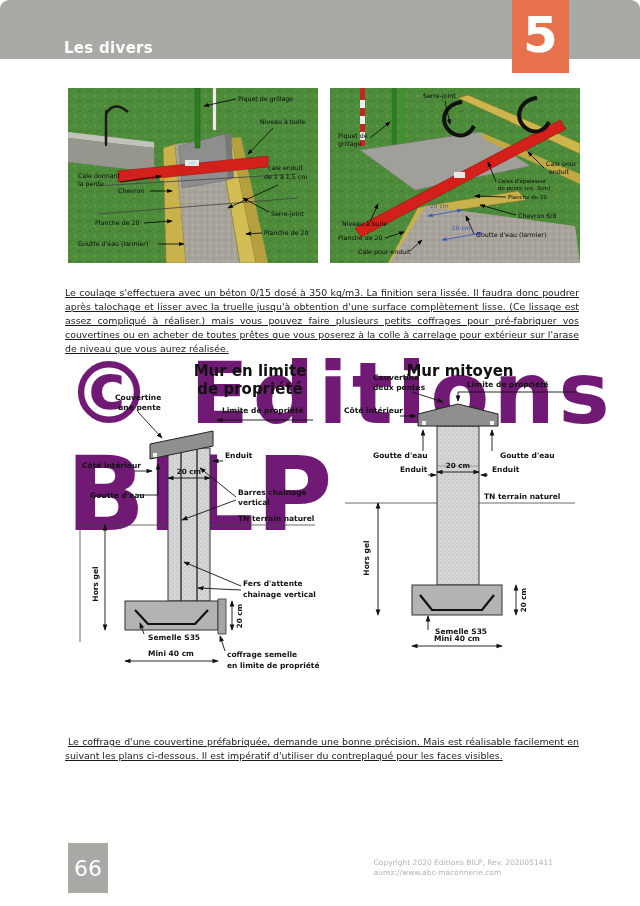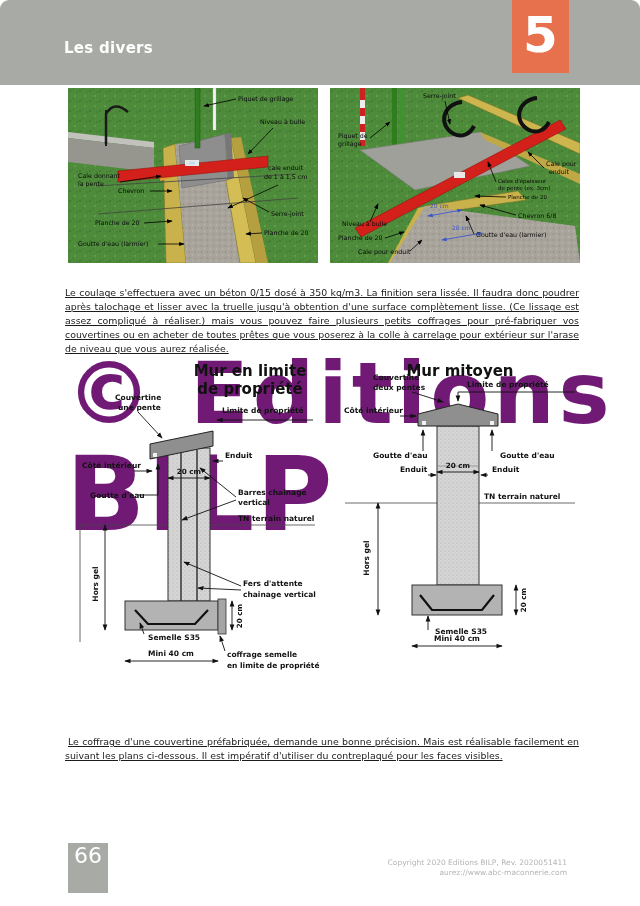--- a/index.html
+++ b/index.html
@@ -1,21 +1,21 @@
 <!DOCTYPE html>
 <html><head>
 <meta charset="utf-8">
 <style>
   html,body{margin:0;padding:0;}
   body{width:640px;height:906px;position:relative;background:#ffffff;
        font-family:"DejaVu Sans",sans-serif;overflow:hidden;}
   .page{position:absolute;inset:0;background:#fff;overflow:hidden;border-radius:9px;}
 
   
-  .header{position:absolute;left:0;top:0;width:640px;height:85px;background:#a7aaa5;}
+  .header{position:absolute;left:0;top:0;width:640px;height:59px;background:#a7aaa5;}
   .header-title{position:absolute;left:64px;top:39px;font-size:15px;font-weight:700;color:#ffffff;letter-spacing:.3px;}
   .chapter-box{position:absolute;left:512px;top:0;width:57px;height:73px;background:#e8714d;
                display:flex;align-items:center;justify-content:center;}
   .chapter-num{font-size:50px;font-weight:700;color:#ffffff;line-height:1;transform:translateY(-2px);}
 
   
   .fig{position:absolute;top:88px;width:250px;height:175px;}
   .fig-left{left:68px;}
   .fig-right{left:330px;}
   .fig svg{display:block;}
@@ -35,22 +35,22 @@
 
   
   .diagram{position:absolute;left:60px;top:358px;z-index:1;}
   .diagram text{font-family:"DejaVu Sans",sans-serif;fill:#111;}
   .dg-lbl{font-size:7.5px;font-weight:700;}
   .dg-dim{font-size:7.2px;font-weight:700;}
   .dg-title{font-size:15px;font-weight:700;}
 
   
   .footer-num{position:absolute;left:68px;top:843px;width:40px;height:50px;background:#a7aaa5;
-              color:#fff;font-size:22px;display:flex;align-items:flex-start;justify-content:center;}
-  .copyright{position:absolute;right:73px;top:858px;text-align:right;font-size:7.5px;
+              color:#fff;font-size:22px;display:flex;align-items:center;justify-content:center;}
+  .copyright{position:absolute;right:87px;top:858px;text-align:left;font-size:7.5px;
              line-height:10px;color:#b3b6b1;}
 </style>
 </head>
 <body>
 
 <div class="page">
 
   <div class="header">
     <div class="header-title">Les divers</div>
     <div class="chapter-box">

